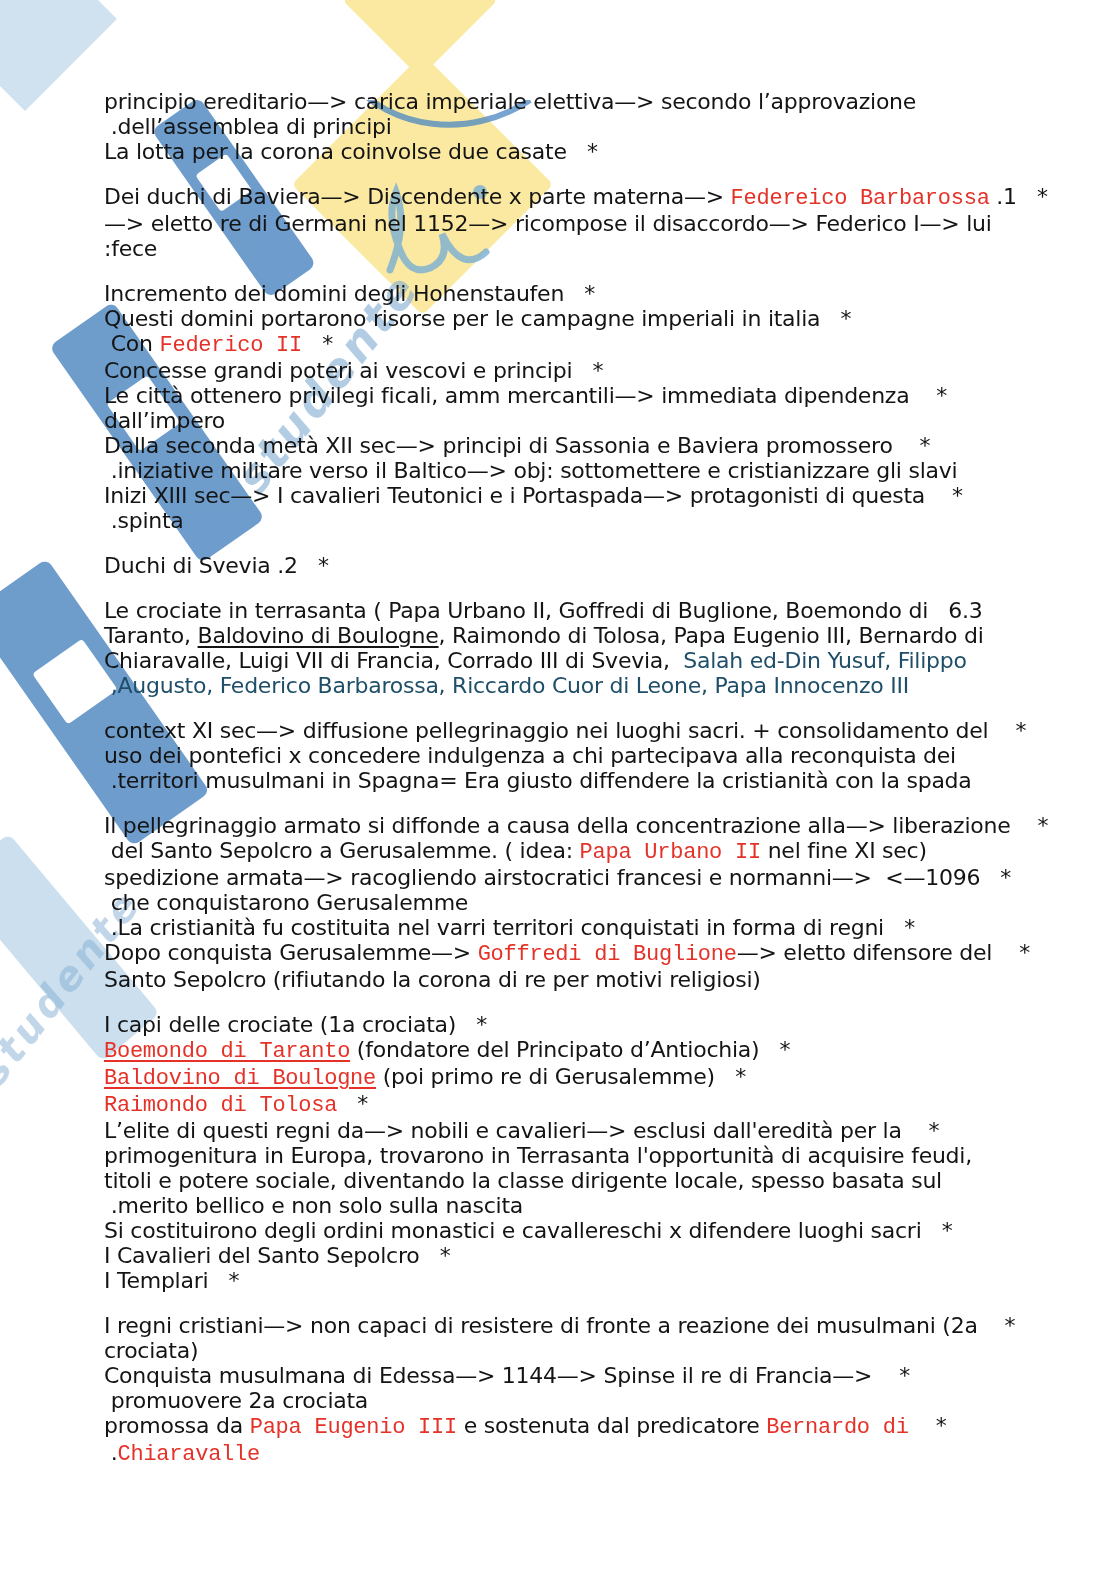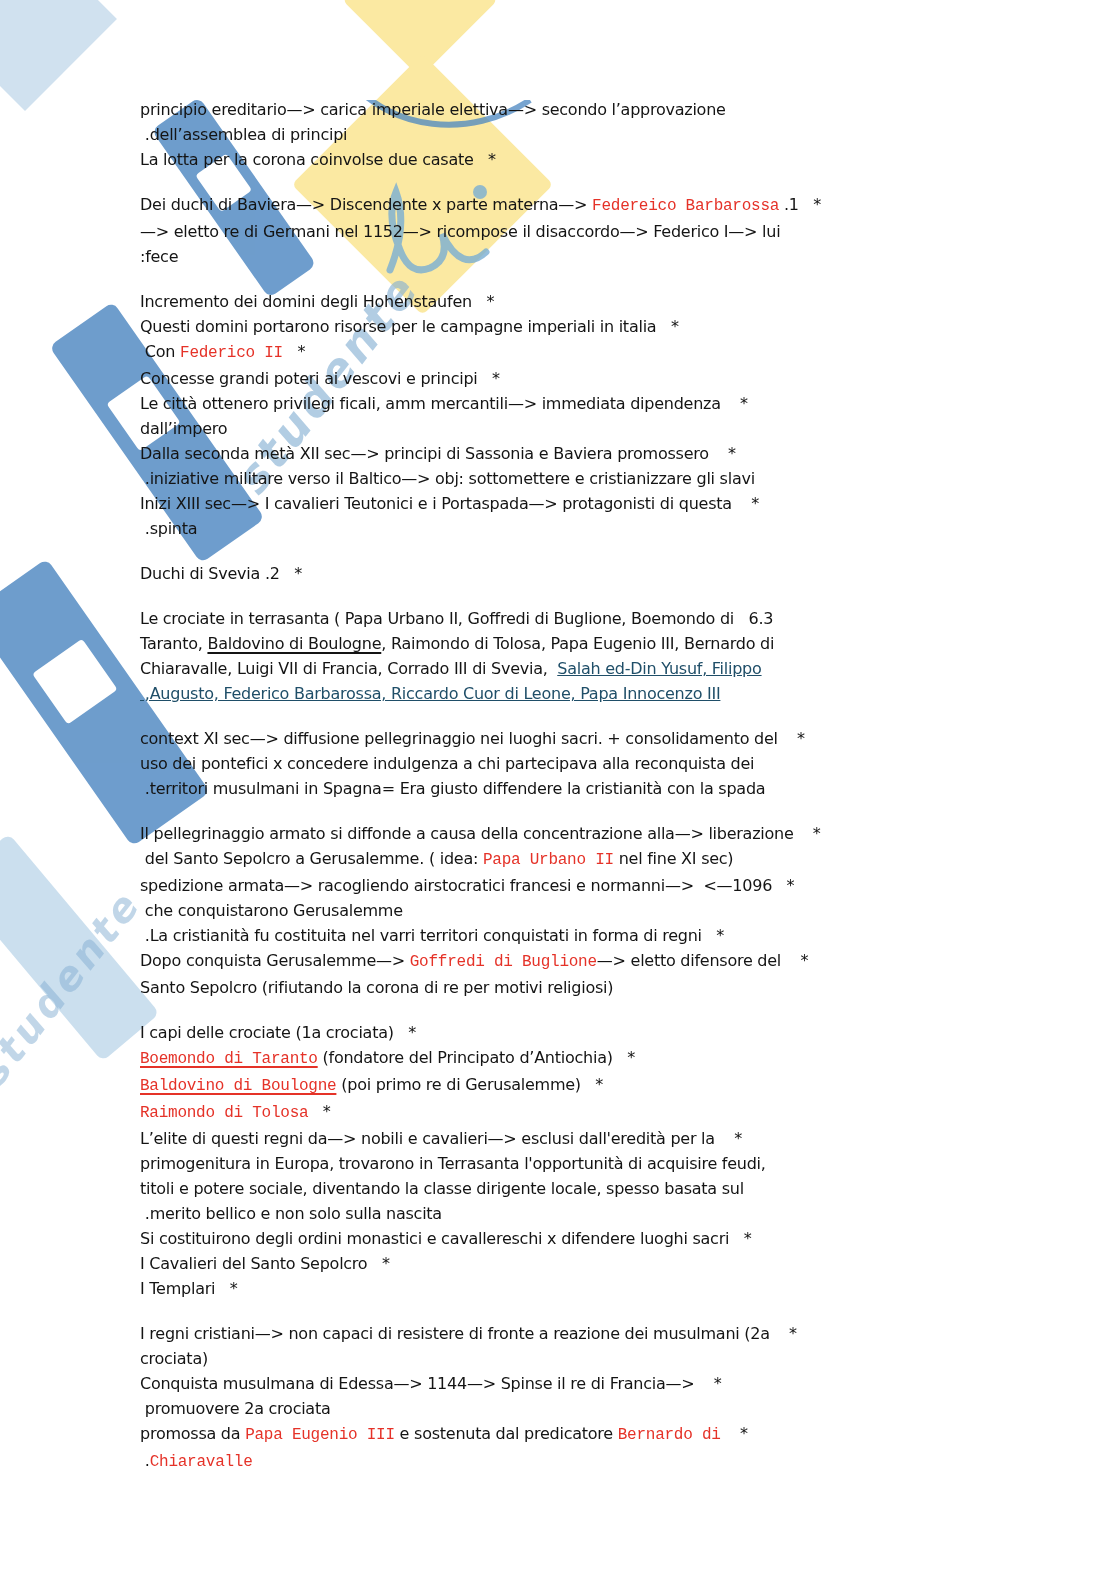--- a/index.html
+++ b/index.html
@@ -53,28 +53,28 @@
     font-weight:bold;
     color:rgba(130,175,210,.62);
     white-space:nowrap;
     letter-spacing:4px;
   }
   .wm-script.s1{left:225px;top:470px;font-size:46px;transform:rotate(-52deg);transform-origin:left top;}
   .wm-script.s2{left:-30px;top:1065px;font-size:40px;transform:rotate(-52deg);transform-origin:left top;opacity:.8;}
   .wm-squiggle{position:absolute;left:330px;top:100px;}
   
   .content{
-    position:absolute;left:104px;top:97px;z-index:1;
-    font-size:16px;line-height:25px;letter-spacing:-0.25px;
-    color:var(--ink);white-space:pre;margin-left:36px;
+    position:absolute;left:104px;top:89px;z-index:1;
+    font-size:22px;line-height:25px;letter-spacing:-0.25px;
+    color:var(--ink);white-space:pre;
   }
   .para{margin:0 0 20px 0;}
   .line{min-height:25px;}
   .seg-red{color:var(--red);font-family:Liberation Mono, monospace;}
-  .seg-blue{color:var(--blue);text-decoration:underline;}
+  .seg-blue{color:var(--blue);}
   .u{text-decoration:underline;text-underline-offset:3px;text-decoration-thickness:1.5px;}
 </style>
 </head>
 <body>
 
 <div class="page">
 
   <div class="watermark" aria-hidden="true">
     <div class="wm-corner"></div>
     <div class="wm-diamond small"></div>

